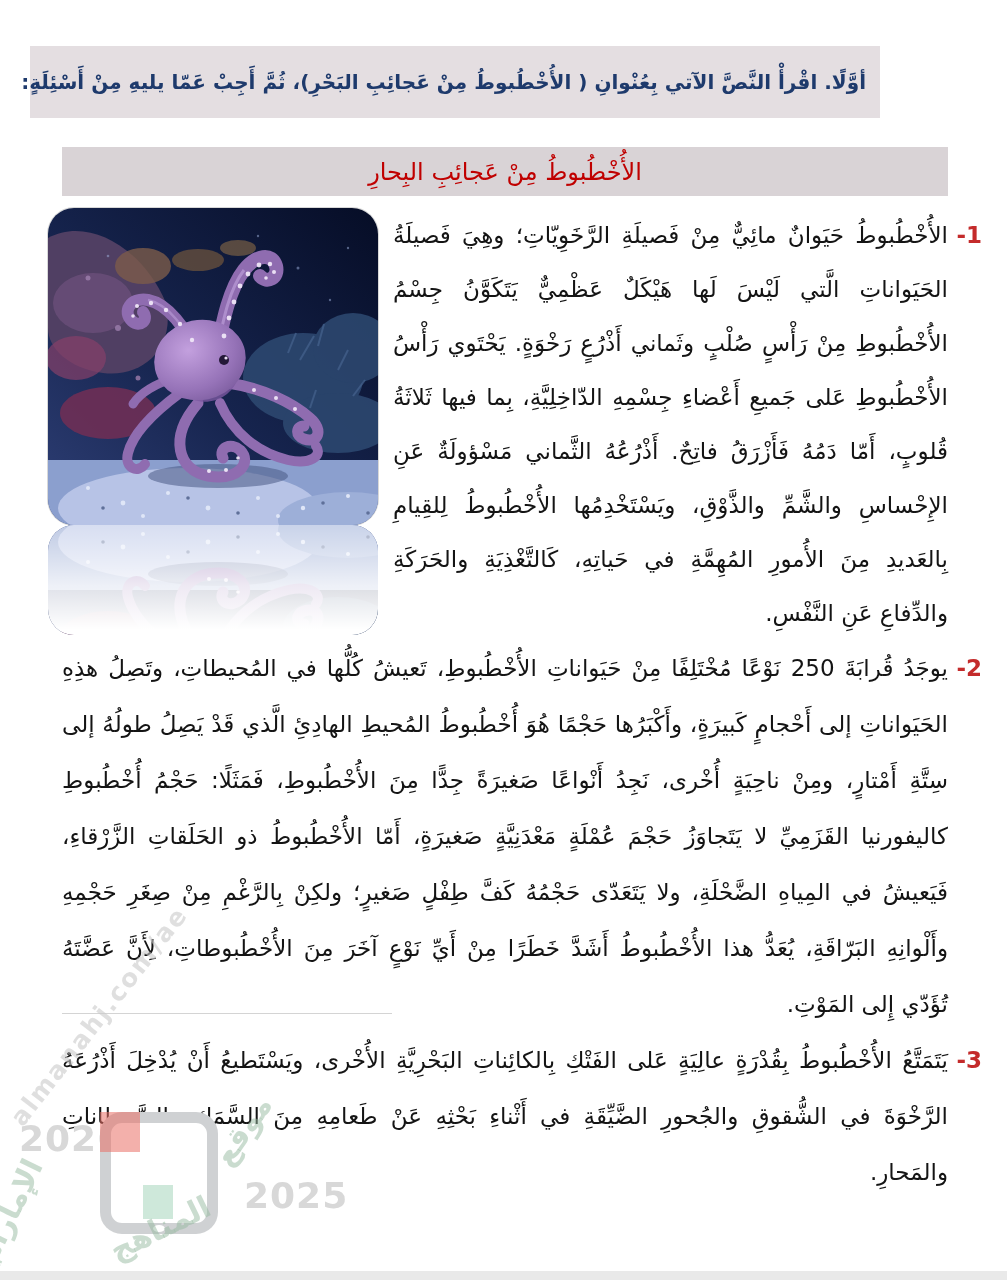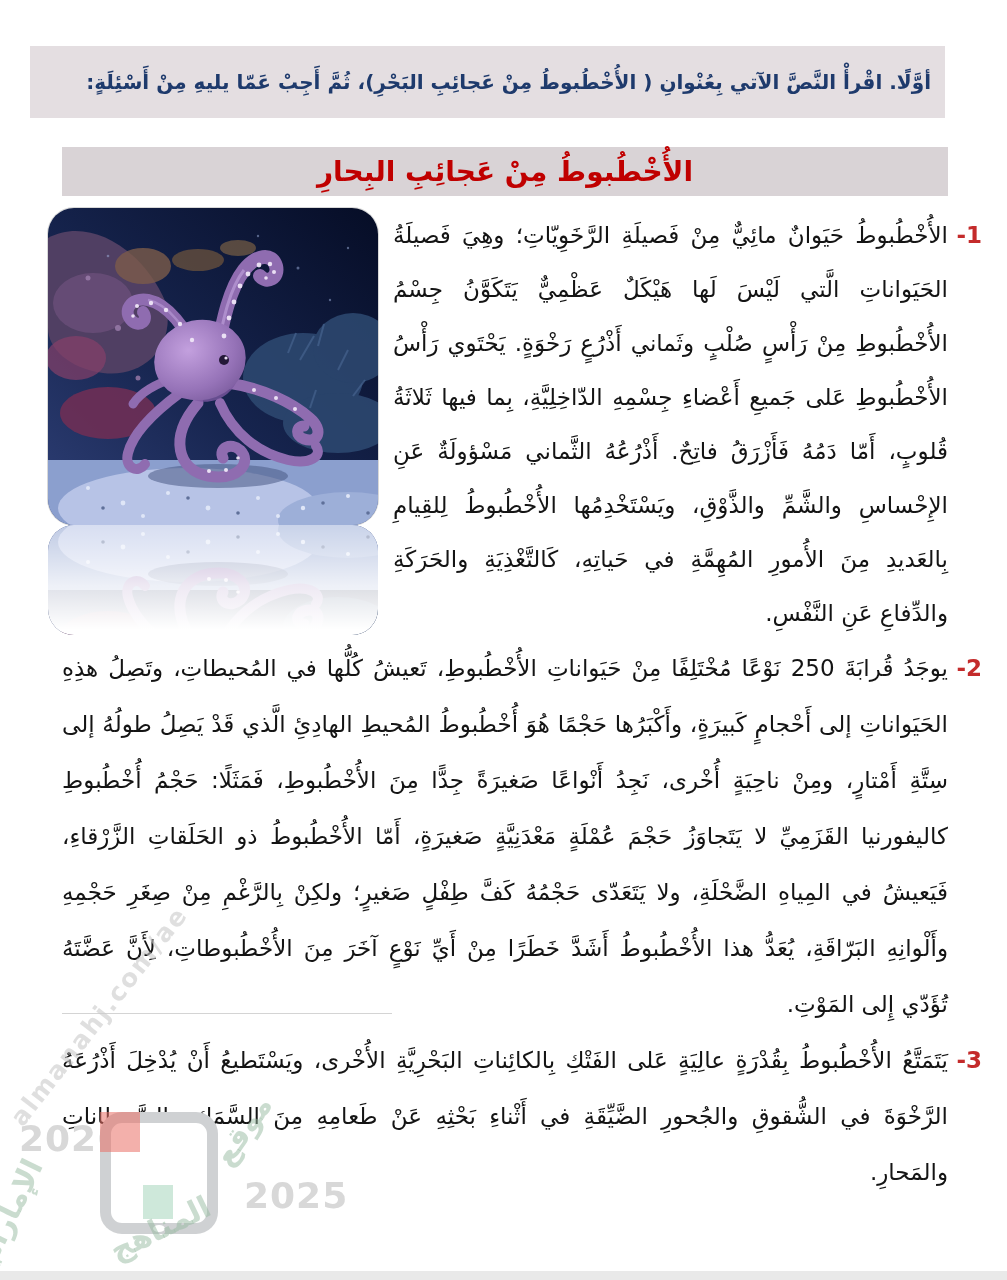--- a/index.html
+++ b/index.html
@@ -1,26 +1,26 @@
 <!DOCTYPE html>
 <html lang="ar"><head>
 <meta charset="utf-8">
 <style>
   html,body{margin:0;padding:0;background:#fff;}
   .page{position:relative;width:1007px;height:1280px;margin:0 auto;background:#ffffff;
         overflow:hidden;font-family:"DejaVu Sans",sans-serif;}
   
-  .instruction-bar{position:absolute;left:30px;top:46px;width:915px;height:72px;
+  .instruction-bar{position:absolute;left:30px;top:46px;width:850px;height:72px;
         background:#e4dee1;display:flex;align-items:center;justify-content:flex-start;
         padding:0 14px;box-sizing:border-box;}
   .instruction-bar span{color:#1e3a6c;font-weight:bold;font-size:20px;white-space:nowrap;}
   
   .title-bar{position:absolute;left:62px;top:147px;width:886px;height:49px;background:#d9d3d6;
         display:flex;align-items:center;justify-content:center;}
-  .title-bar span{color:#c00000;font-weight:bold;font-size:28px;text-align:right;}
+  .title-bar span{color:#c00000;font-weight:normal;font-size:24px;text-align:right;}
   
   .content{position:absolute;left:62px;top:202px;width:886px;direction:rtl;color:#141414;}
   .para{margin:0;text-align:justify;font-size:23px;line-height:56px;position:relative;}
   .para .num{position:absolute;right:-34px;top:0;color:#c42b2b;font-weight:bold;}
   .para1{line-height:54px;padding-top:6px;}
   .para1 .num{top:6px;}
   .clear{clear:both;}
   
   .figure{float:left;width:330px;margin:6px 15px 4px -14px;}
   .photo{width:330px;height:317px;border-radius:26px;overflow:hidden;box-shadow:0 0 0 1px #d8d8d8;}

